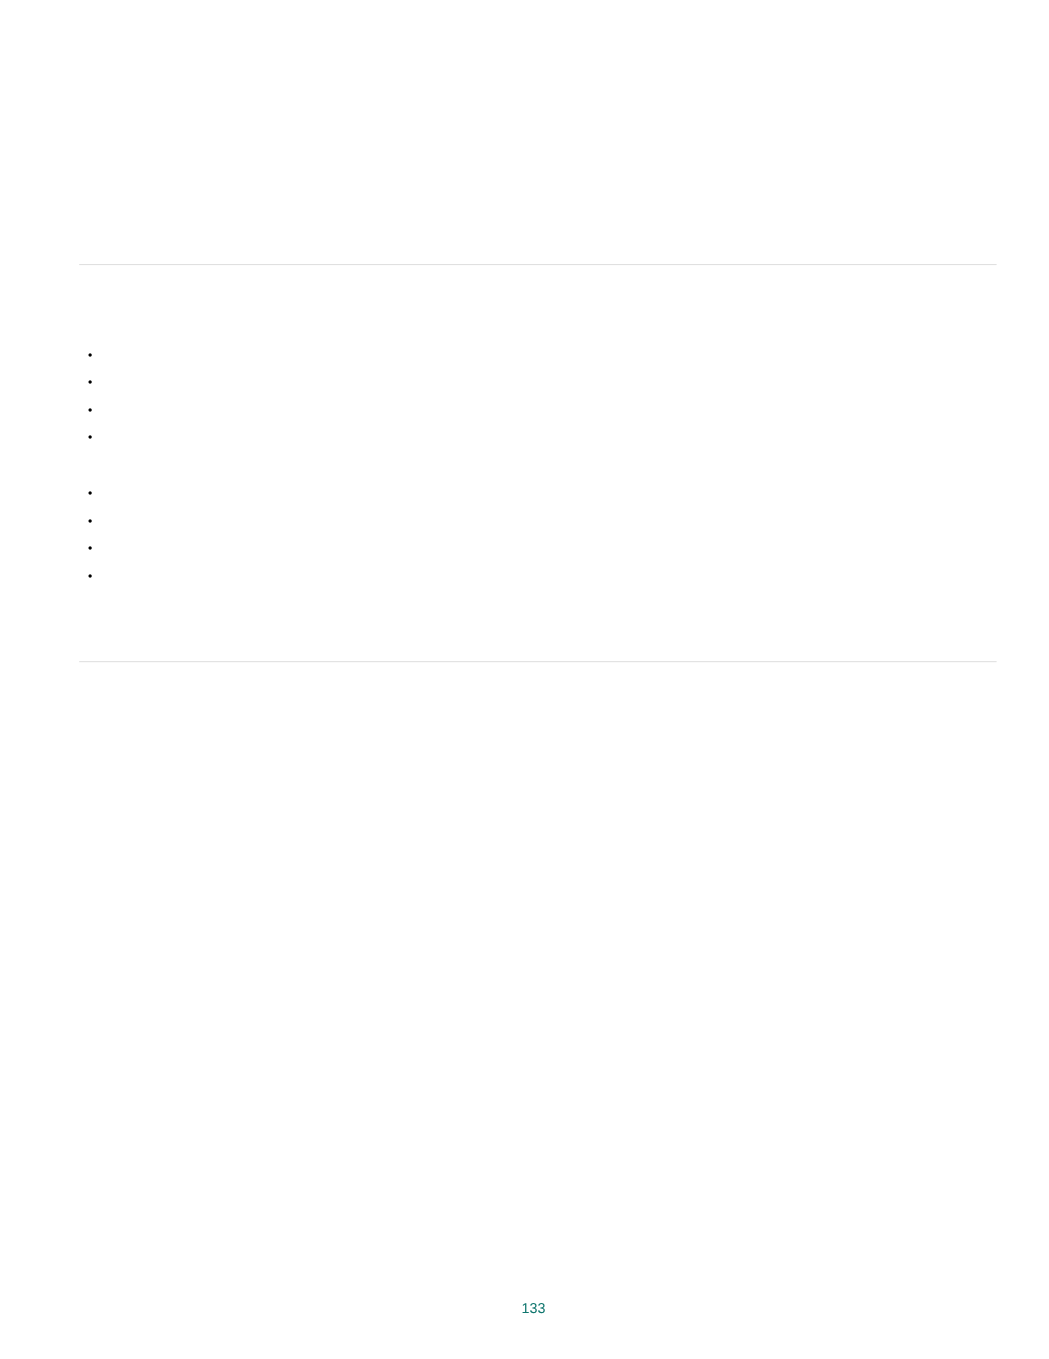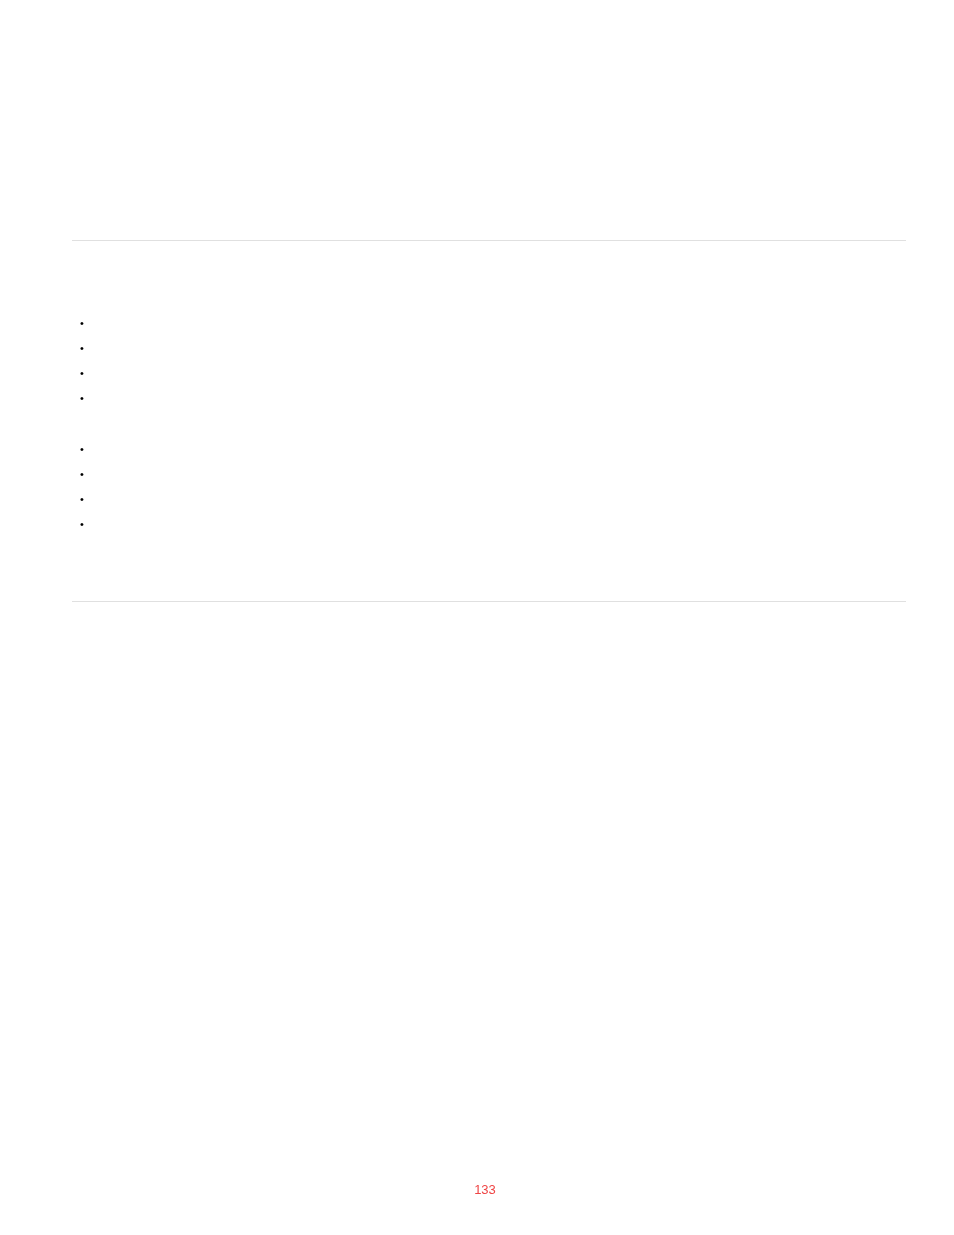--- a/index.html
+++ b/index.html
@@ -54,21 +54,21 @@
     .hr-bottom {
       margin-top: 64px;
     }
     .page-number {
       position: absolute;
       bottom: 38px;
       left: 0;
       right: 0;
       text-align: center;
       font-size: 13px;
-      color: #ef4444;
+      color: #0f766e;
       padding-left: 16px;
     }
   </style>
 </head>
 <body>
 
 <div class="page-content">
   <hr class="hr-line hr-top">
 
   <div class="bullet-group bullet-group-1">

